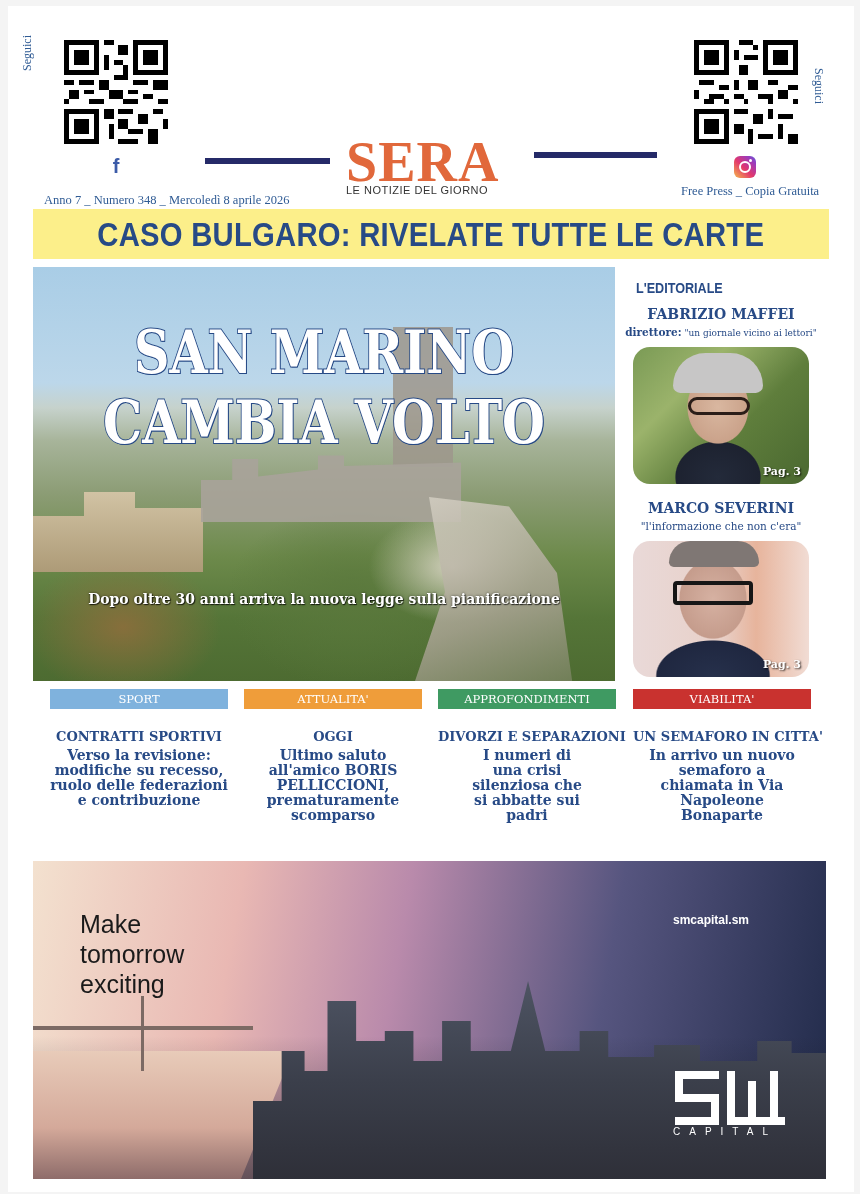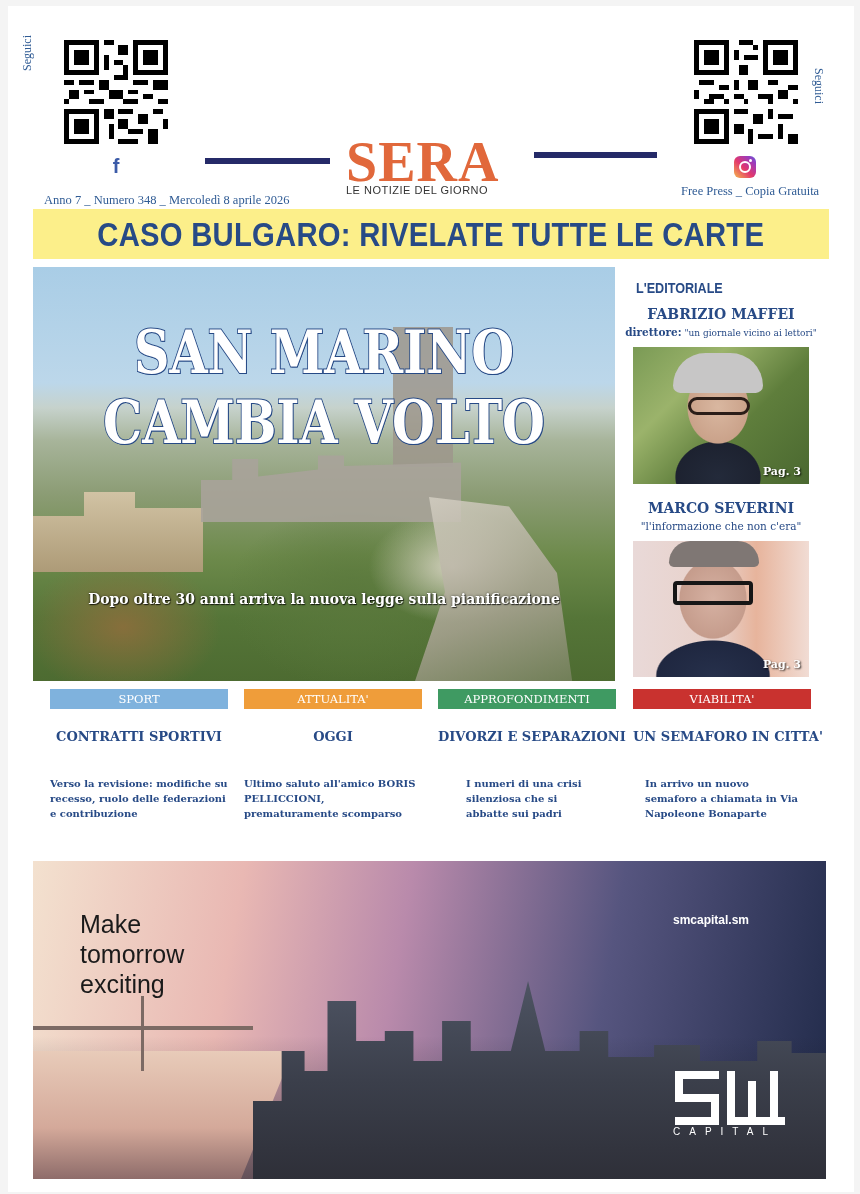--- a/index.html
+++ b/index.html
@@ -47,34 +47,34 @@
   .hero .rock { position: absolute; left: 380px; top: 230px; width: 160px; height: 190px; background: linear-gradient(160deg, #d5d0c4, #a9a393 60%, #74805b); clip-path: polygon(10% 0, 60% 5%, 90% 40%, 100% 100%, 0 100%, 20% 50%); opacity: 0.85; }
   .hero-headline { position: absolute; left: 0; top: 50px; width: 100%; text-align: center; font-family: "DejaVu Serif", serif; font-weight: bold; color: #fff; font-size: 60px; line-height: 70px; letter-spacing: 0px;
     -webkit-text-stroke: 2px #274a86; paint-order: stroke fill; transform: scaleX(0.82); text-shadow: 1px 1px 0 #274a86; }
   .hero-sub { position: absolute; left: 0; top: 323px; width: 100%; text-align: center; font-family: "DejaVu Serif", serif; font-weight: bold; color: #fff; font-size: 15px; transform: scaleX(0.93); text-shadow: 0 0 3px rgba(0,0,0,0.6), 1px 1px 1px rgba(0,0,0,0.7); white-space: nowrap; }
 
   
   .ed-label { position: absolute; left: 628px; top: 274px; font-family: "Liberation Sans", sans-serif; font-weight: bold; font-size: 14px; color: #274a86; transform: scaleX(0.9); transform-origin: left; }
   .author-name { position: absolute; width: 200px; text-align: center; font-family: "DejaVu Serif", serif; font-weight: bold; color: #274a86; font-size: 14px; white-space: nowrap; }
   .author-sub { position: absolute; width: 200px; text-align: center; font-family: "DejaVu Serif", serif; font-size: 9px; color: #274a86; white-space: nowrap; }
   .author-sub b { font-weight: bold; font-size: 10.5px; }
-  .photo { position: absolute; left: 625px; width: 176px; overflow: hidden; }
+  .photo { position: absolute; left: 625px; width: 176px; overflow: hidden; border-radius: 17px; }
   .photo .pag { position: absolute; right: 8px; bottom: 6px; font-family: "DejaVu Serif", serif; font-weight: bold; font-size: 11px; color: #fff; text-shadow: 1px 1px 2px rgba(0,0,0,0.8); }
   .photo1 { top: 341px; height: 137px; background: radial-gradient(ellipse 50px 60px at 85px 60px, #d9b7a0 0%, #caa28a 60%, transparent 62%), radial-gradient(ellipse 60px 50px at 85px 130px, #232a3a 0%, #1d2230 70%, transparent 72%), linear-gradient(135deg, #7a9a55 0%, #9bb36b 30%, #5f7e3c 60%, #4a6830 100%); }
   .photo1 .glasses { position: absolute; left: 55px; top: 50px; width: 62px; height: 18px; border: 3px solid #2a1d18; border-radius: 9px; }
   .photo1 .hair { position: absolute; left: 40px; top: 6px; width: 90px; height: 40px; background: #c7c6c6; border-radius: 45px 45px 10px 10px; }
   .photo2 { top: 535px; height: 136px; background: radial-gradient(ellipse 55px 65px at 80px 58px, #d6b1a2 0%, #c59c8c 60%, transparent 62%), radial-gradient(ellipse 80px 50px at 80px 135px, #26304b 0%, #1f2740 70%, transparent 72%), linear-gradient(90deg, #e9d9d8 0%, #e8d0c8 50%, #e7b49c 70%, #f1dcd4 100%); }
   .photo2 .glasses { position: absolute; left: 40px; top: 40px; width: 80px; height: 24px; border: 4px solid #161616; border-radius: 4px; }
   .photo2 .hair { position: absolute; left: 36px; top: 0px; width: 90px; height: 26px; background: #7f7774; border-radius: 45px 45px 10px 10px; }
 
   
   .section { position: absolute; top: 683px; width: 178px; }
   .section .tag { height: 20px; width: 178px; display: flex; align-items: center; justify-content: center; font-family: "DejaVu Serif", serif; font-size: 11.5px; color: #fff; }
   .section .kicker { margin-top: 20px; text-align: center; font-family: "DejaVu Serif", serif; font-weight: bold; font-size: 13px; color: #274a86; white-space: nowrap; }
-  .section .body { margin-top: 32px; font-family: "DejaVu Serif", serif; font-weight: bold; font-size: 10px; line-height: 15px; color: #274a86; }
+  .section .body { margin-top: 4px; text-align: center; font-family: "DejaVu Serif", serif; font-weight: bold; font-size: 14px; line-height: 15px; color: #274a86; }
 
   
   .ad { position: absolute; left: 25px; top: 855px; width: 793px; height: 318px; overflow: hidden;
      background:
        linear-gradient(180deg, rgba(0,0,0,0) 55%, rgba(20,22,30,0.6) 100%),
        linear-gradient(100deg, #f3e1cf 0%, #e9b8b3 25%, #b98aab 45%, #56557f 70%, #202a49 100%); }
   .ad .city { position: absolute; left: 220px; top: 120px; width: 573px; height: 200px;
      background: linear-gradient(180deg, #4e5463 0%, #3b3f4b 50%, #2e2f38 100%);
      clip-path: polygon(0 100%, 0 60%, 5% 60%, 5% 35%, 9% 35%, 9% 45%, 13% 45%, 13% 10%, 18% 10%, 18% 30%, 23% 30%, 23% 25%, 28% 25%, 28% 40%, 33% 40%, 33% 20%, 38% 20%, 38% 35%, 45% 35%, 48% 0%, 51% 35%, 57% 35%, 57% 25%, 62% 25%, 62% 38%, 70% 38%, 70% 32%, 78% 32%, 78% 40%, 88% 40%, 88% 30%, 94% 30%, 94% 36%, 100% 36%, 100% 100%); }
   .ad .water { position: absolute; left: 0; top: 190px; width: 260px; height: 128px; background: linear-gradient(180deg, #e8cbb9 0%, #d4a99a 60%, #8e6c6a 100%); clip-path: polygon(0 0, 100% 0, 80% 100%, 0 100%); }

